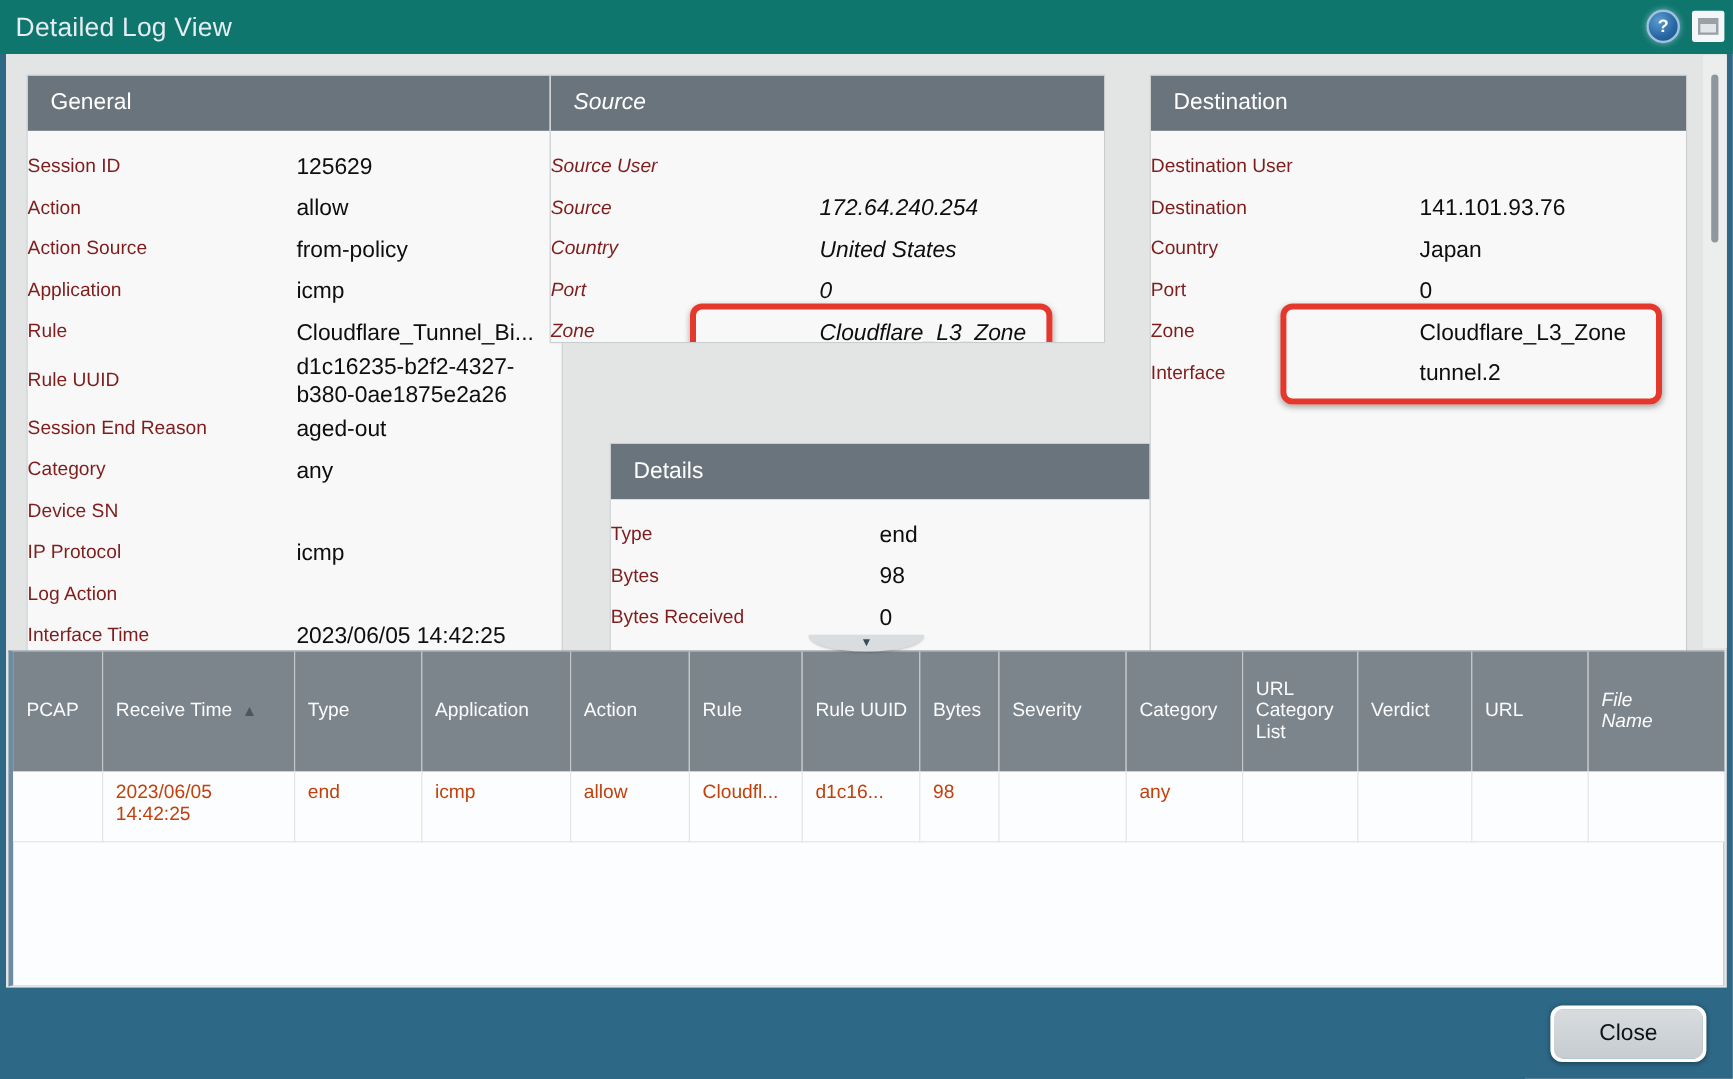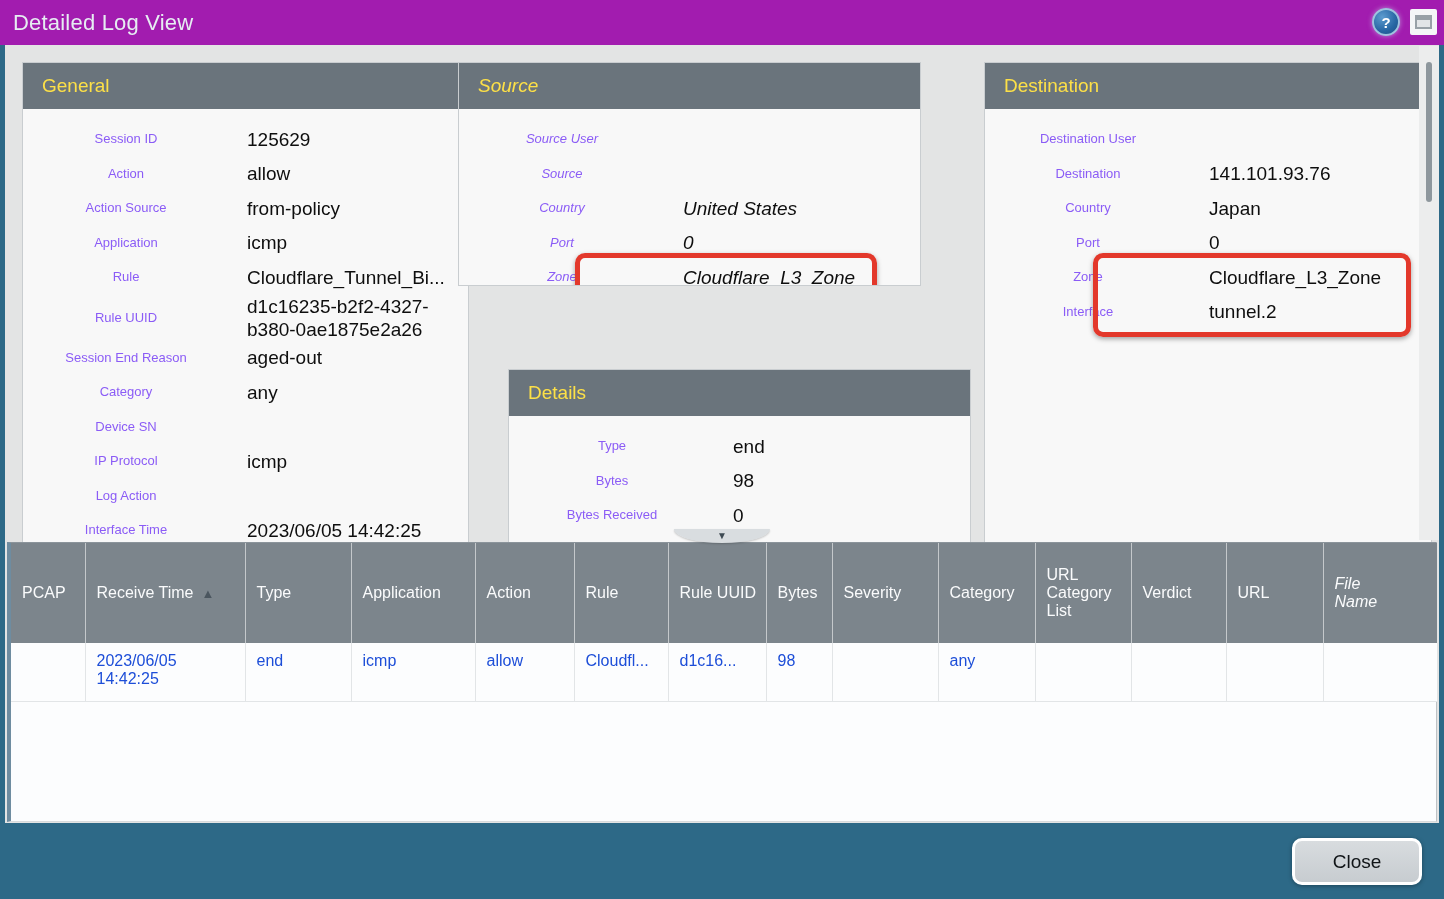--- a/index.html
+++ b/index.html
@@ -4,51 +4,51 @@
 <style>
   * { margin:0; padding:0; box-sizing:border-box; }
   html,body { width:1444px; height:899px; }
   body {
     position:relative;
     background:#2D6987;
     font-family:"Liberation Sans", sans-serif;
     overflow:hidden;
   }
   
-  .titlebar { position:absolute; left:0; top:0; width:1444px; height:45px; background:#a21caf; }
+  .titlebar { position:absolute; left:0; top:0; width:1444px; height:45px; background:#0f766e; }
   .title { position:absolute; left:13px; top:10px; font-size:22px; color:#E6EDF2; letter-spacing:.2px; }
   .help-icon {
     position:absolute; left:1372px; top:8px; width:28px; height:28px; border-radius:50%;
     background:radial-gradient(circle at 35% 30%, #5D9CCF, #2766A3 60%, #1D4F85);
     border:2px solid #9FC3DF; box-shadow:0 0 5px rgba(210,230,245,.55);
     color:#fff; font-weight:bold; font-size:15px;
     display:flex; align-items:center; justify-content:center; cursor:pointer;
   }
   .win-icon {
     position:absolute; left:1410px; top:9px; width:27px; height:26px; background:#F4F6F7;
     border-radius:2px; display:flex; align-items:center; justify-content:center; cursor:pointer;
   }
   .win-icon .frame { width:17px; height:14px; background:#E2E5E7; border:2px solid #98A1A7; border-top-width:5px; }
   
   .content-bg { position:absolute; left:5px; top:45px; width:1434px; height:778px; background:#E3E4E4; }
   
   .panel { position:absolute; background:#F8F8F8; border:1px solid #C9CDD0; overflow:hidden; z-index:1; }
   .panel-general     { left:22px;  top:62px;  width:447px; height:494px; }
   .panel-source      { left:458px; top:62px;  width:463px; height:224px;font-style:italic; }
   .panel-details     { left:482px; top:369px; width:463px; height:187px;margin-left:26px; }
-  .panel-destination { left:984px; top:62px;  width:448px; height:494px; }
+  .panel-destination { left:958px; top:62px;  width:448px; height:494px; }
   .panel-header {
-    height:46px; background:#6A747C; color:#fde047; font-size:19px;
+    height:46px; background:#6A747C; color:#ffffff; font-size:19px;
     line-height:46px; padding-left:19px;
   }
   .panel-body { padding-top:13px; position:relative; }
   .prow { display:flex; align-items:center; min-height:34.5px; }
   .plabel {
-    width:206px; flex:0 0 206px; text-align:center; color:#8b5cf6;
-    font-size:13px; line-height:22px; padding-right:0;
+    width:206px; flex:0 0 206px; text-align:left; color:#7f1d1d;
+    font-size:16px; line-height:22px; padding-right:0;
   }
   .pvalue {
     flex:1; margin-left:18px; color:#0E0E0E; font-size:19px; line-height:23px;
     white-space:pre-line; padding-right:8px;
   }
   .red-box {
     position:absolute; border:5px solid #E3382B; border-radius:10px;
     box-shadow:0 2px 5px rgba(0,0,0,.35); z-index:3; pointer-events:none;
   }
   .red-box-source      { left:116px; top:190px; width:302px; height:84px; }
@@ -72,21 +72,21 @@
   table.log { width:1426px; table-layout:fixed; border-collapse:collapse; }
   .log th {
     background:#7C858C; color:#FAFBFC; font-size:16px; font-weight:400; text-align:left;
     vertical-align:middle; padding:8px 8px 8px 11px; height:100px;
     border-right:1px solid rgba(255,255,255,.55); cursor:pointer;
   }
   .log th:last-child { border-right:none; }
   .log th .wrap-words { word-spacing:100vw;font-style:italic; }
   .sort-arrow { margin-left:8px; font-size:13px; color:#4B565F; }
   .log td {
-    background:#FCFDFE; color:#1d4ed8; font-size:16px; vertical-align:top;
+    background:#FCFDFE; color:#c2410c; font-size:16px; vertical-align:top;
     padding:9px 10px 6px 11px; height:58px; white-space:pre-line;
     border-right:1px solid #E2E5E7; border-bottom:1px solid #E2E5E7;
   }
   .log td:last-child { border-right:none; }
   .log tbody tr { cursor:pointer; }
   
   .close-btn {
     position:absolute; left:1292px; top:838px; width:130px; height:47px;
     background:linear-gradient(#D8DCDF, #C7CCD0); border:3px solid #FFFFFF; border-radius:10px;
     font-size:19px; color:#101417; display:flex; align-items:center; justify-content:center;
@@ -165,20 +165,21 @@
 
 <section class="panel panel-source">
   <div class="panel-header">Source</div>
   <div class="panel-body">
     <div class="prow">
         <span class="plabel">Source User</span>
         <span class="pvalue"></span>
       </div>
     <div class="prow">
         <span class="plabel">Source</span>
+        <span class="pvalue">172.64.240.254</span>
       </div>
     <div class="prow">
         <span class="plabel">Country</span>
         <span class="pvalue">United States</span>
       </div>
     <div class="prow">
         <span class="plabel">Port</span>
         <span class="pvalue">0</span>
       </div>
     <div class="prow">

